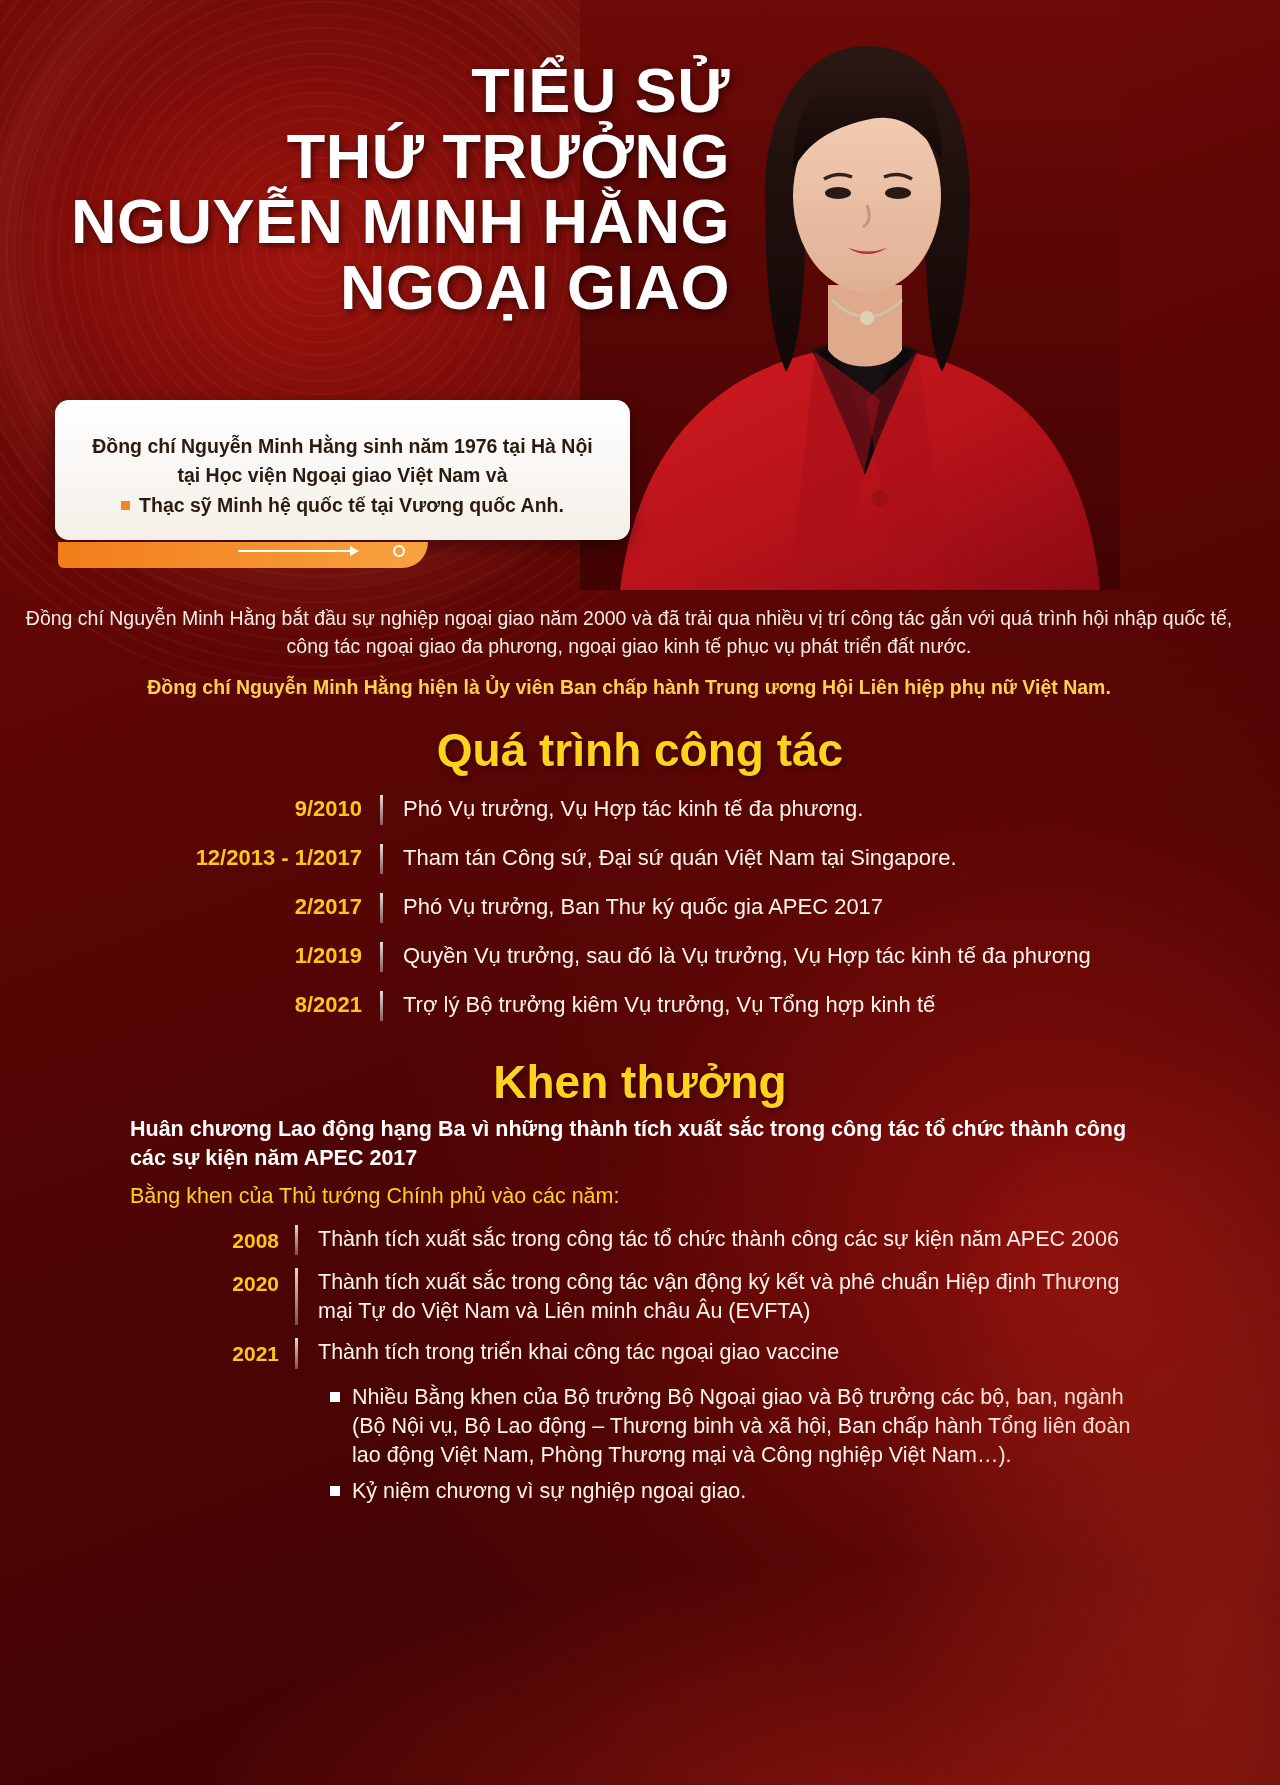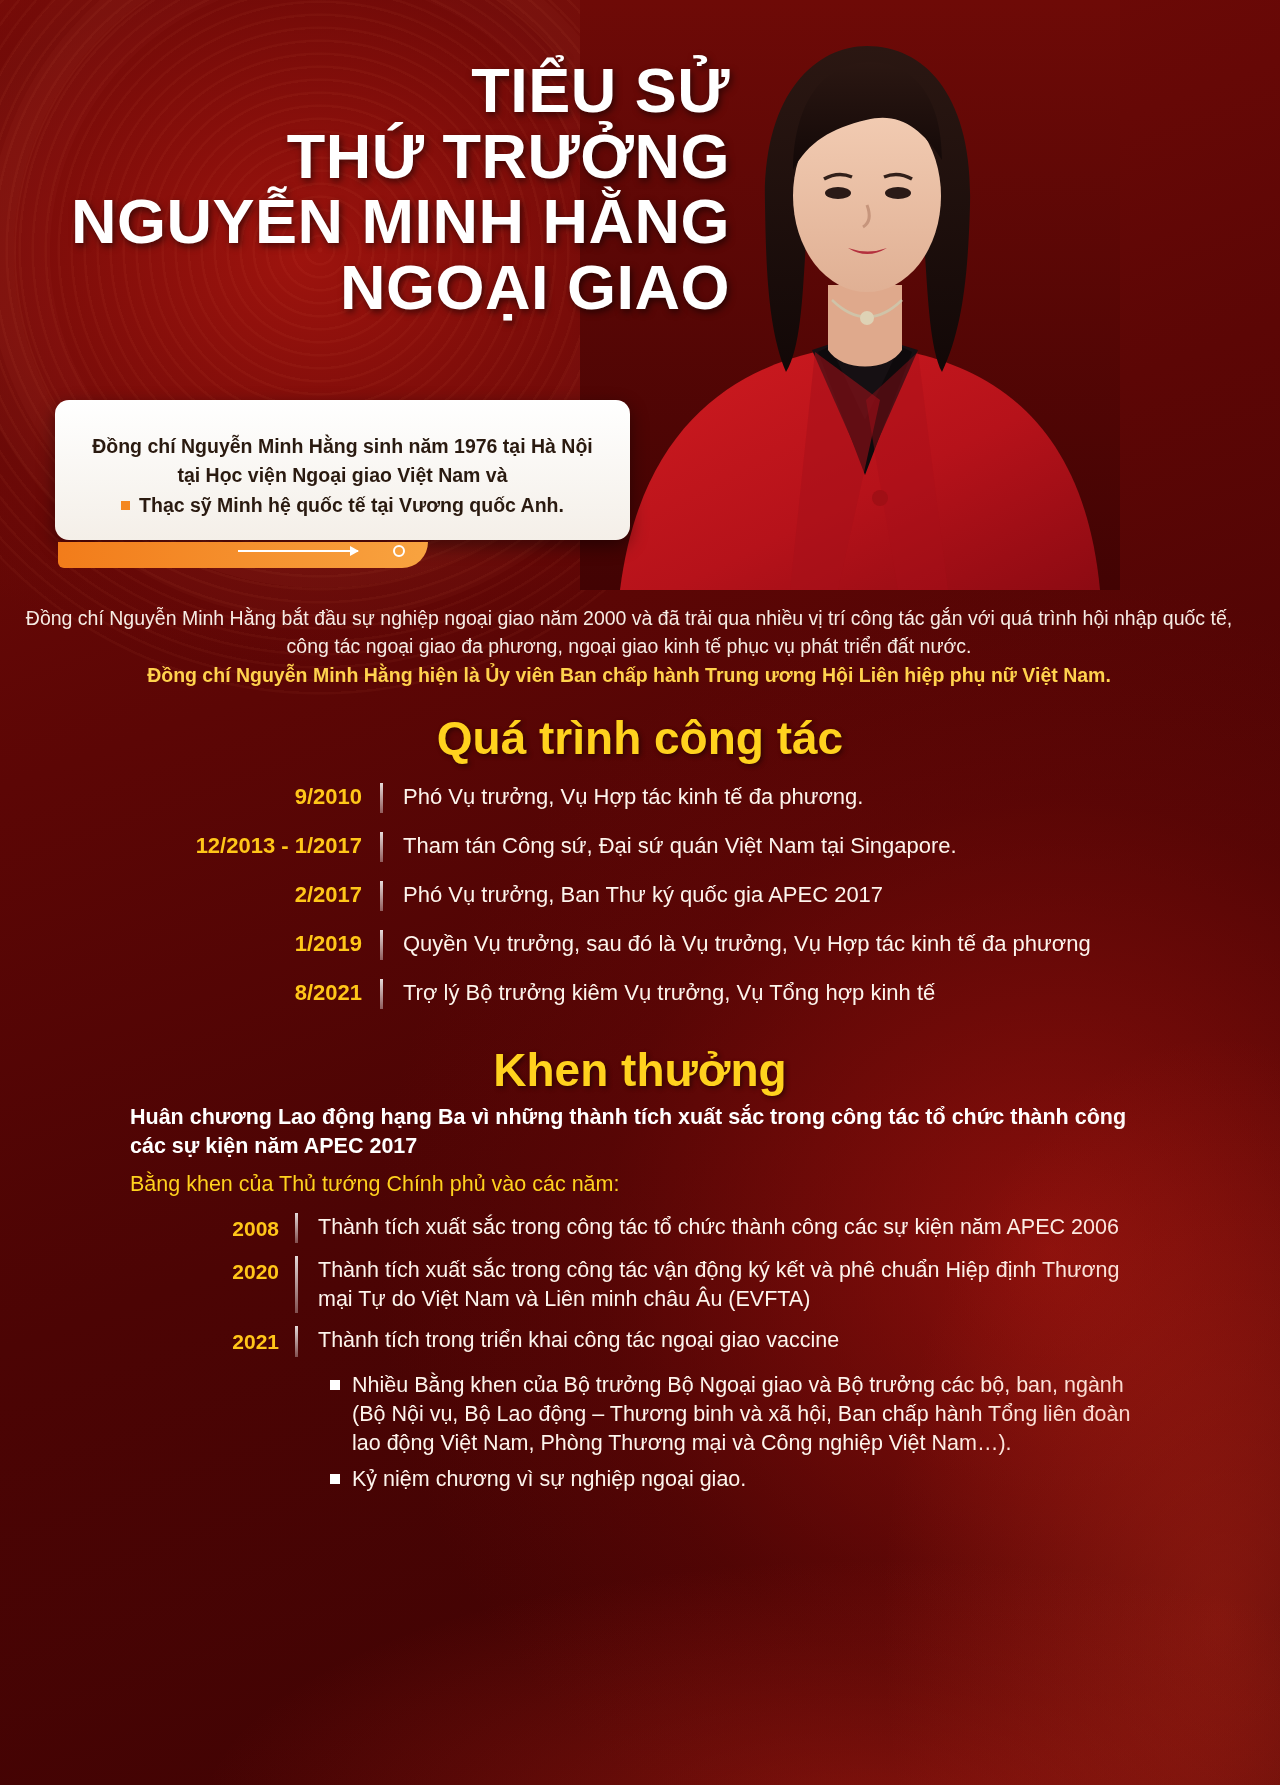--- a/index.html
+++ b/index.html
@@ -172,21 +172,21 @@
     text-align: center;
   }
   .intro p {
     color: #f6ece4;
     font-size: 19.5px;
     line-height: 1.45;
   }
   .intro .highlight {
     color: #ffd24d;
     font-weight: bold;
-    margin-top: 0;
+    margin-top: 12px;
     font-size: 19.5px;
     line-height: 1.45;
   }
 
   
   .section-title {
     color: #ffd21e;
     font-size: 46px;
     font-weight: bold;
     text-align: center;

